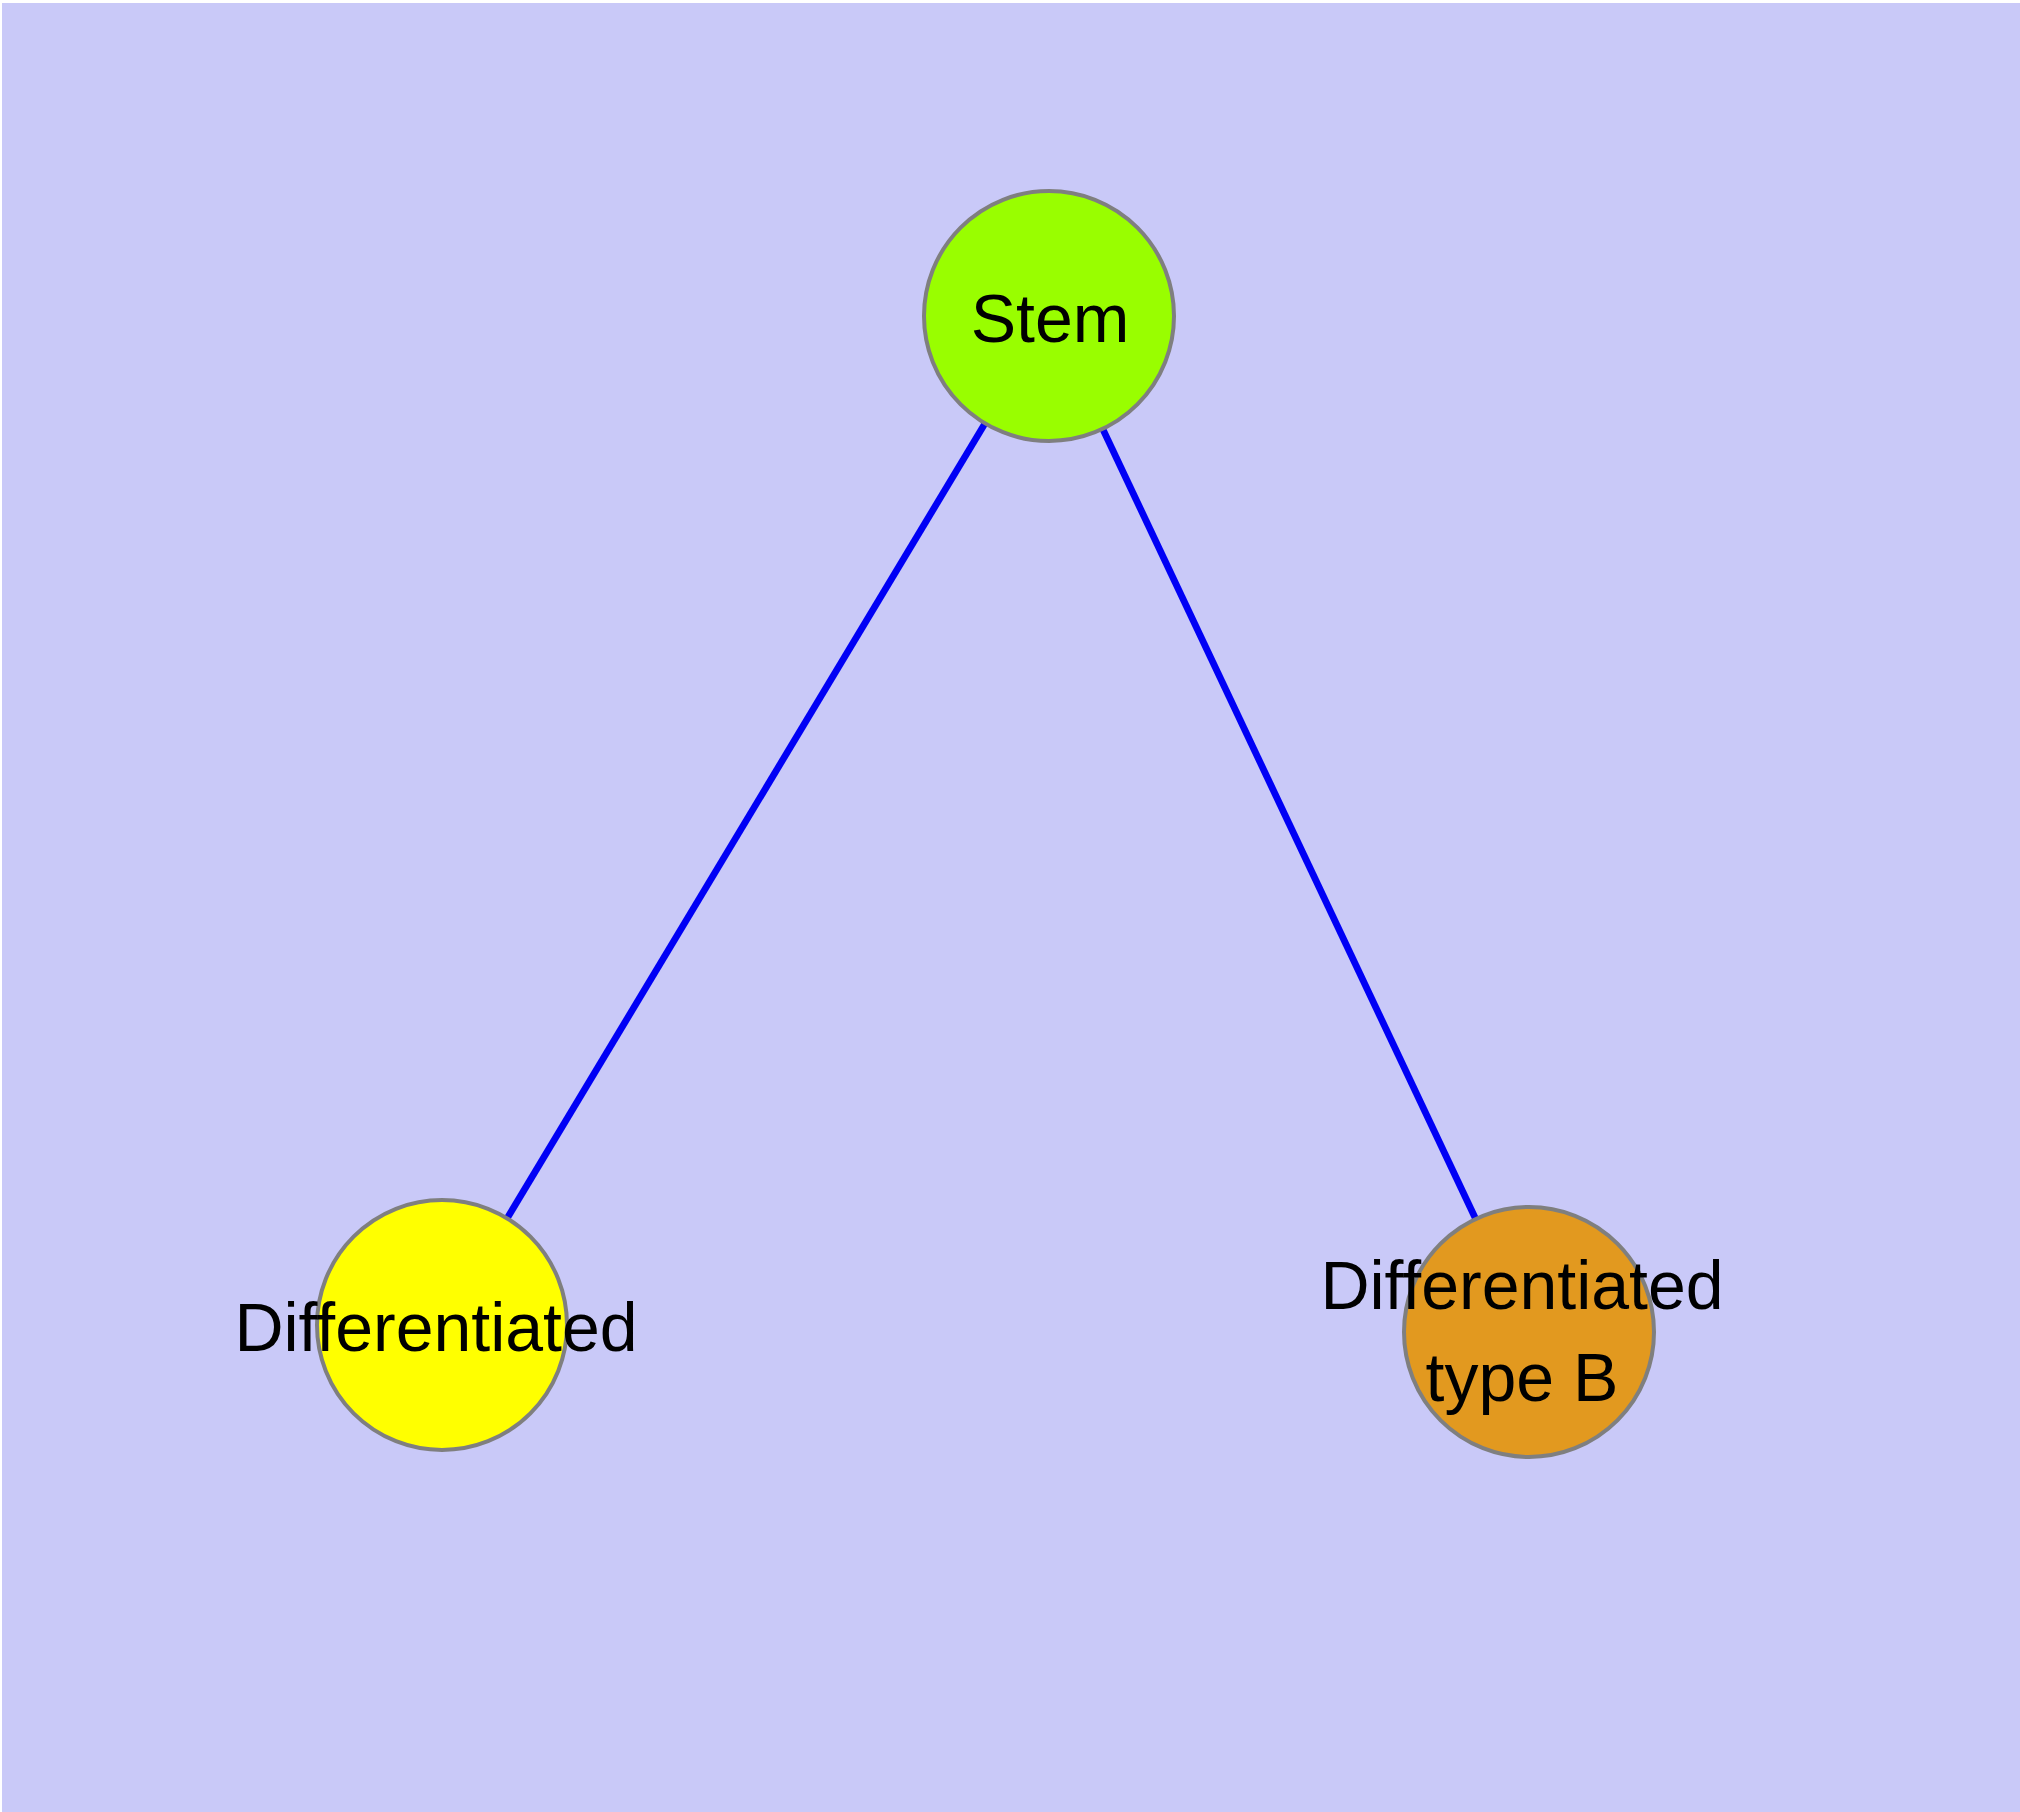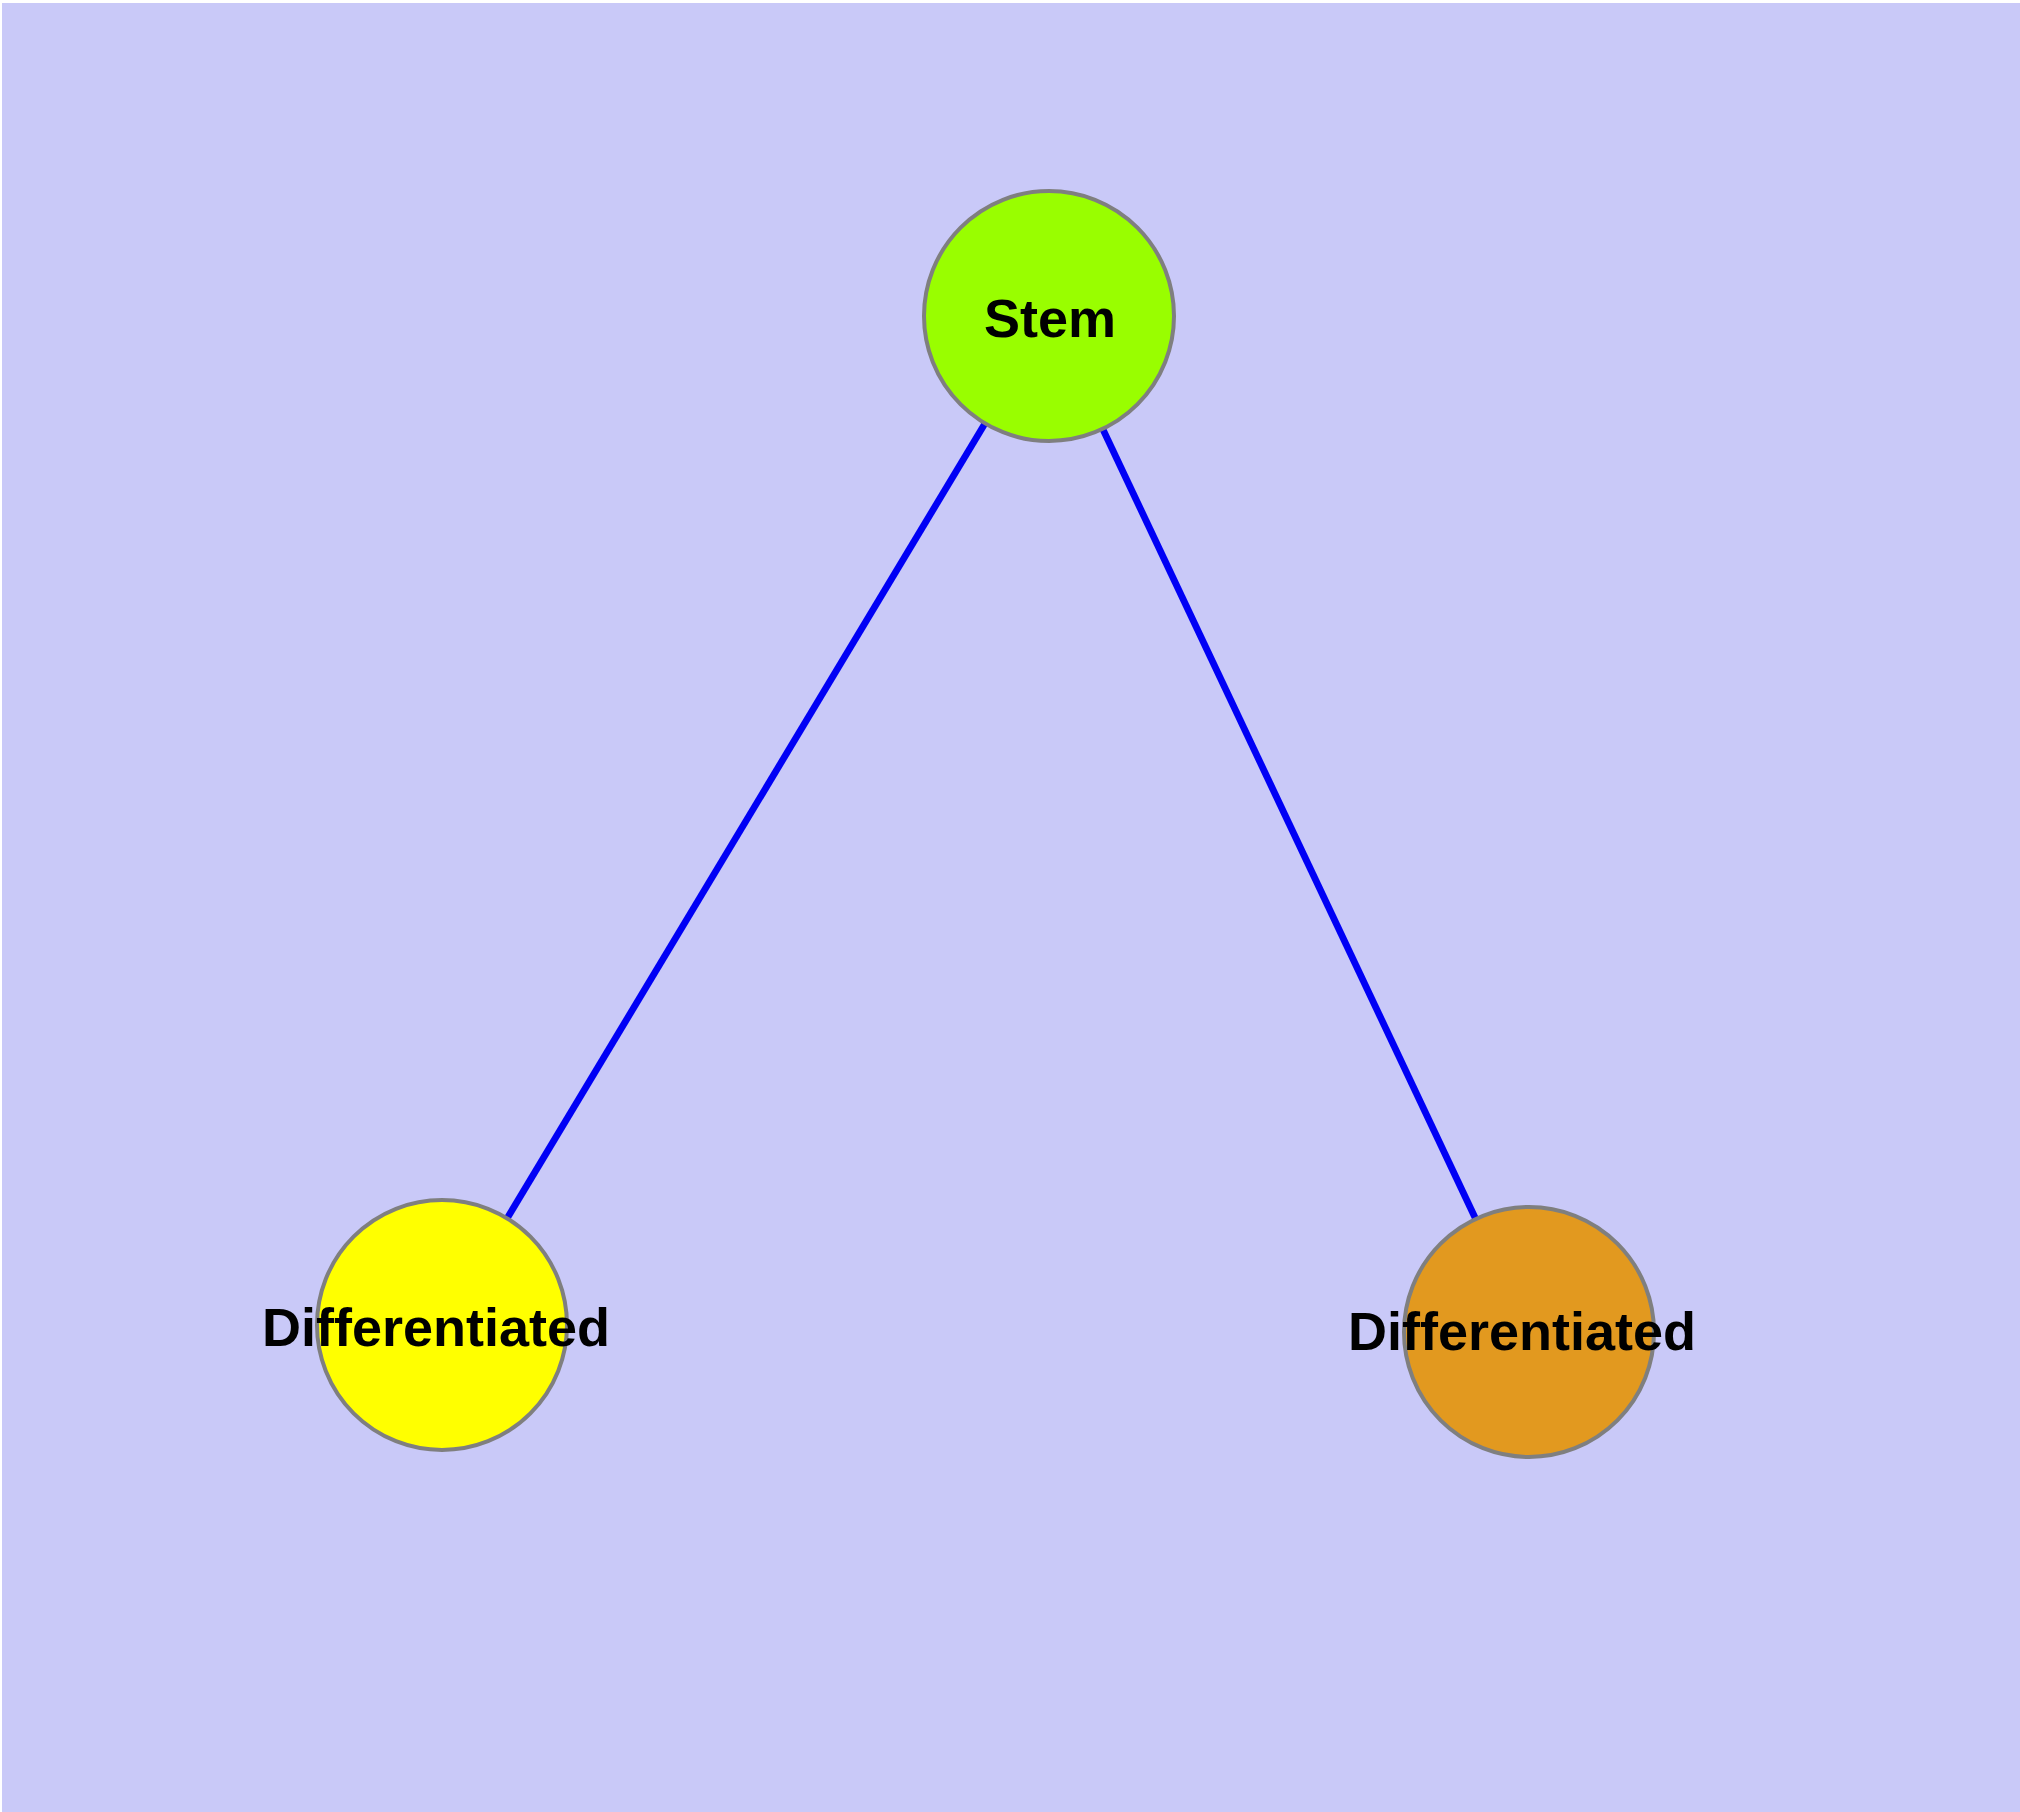--- a/index.html
+++ b/index.html
@@ -37,22 +37,22 @@
     border-radius: 50%;
     border: 4.2px solid #7f7f7f;
     box-sizing: border-box;
   }
   .node-stem  { left: 922px; top: 189px;  }
   .node-typea { left: 315px;  top: 1198px; }
   .node-typeb { left: 1402px; top: 1205px; }
   .node-label {
     position: absolute;
     transform: translate(-50%, -50%);
-    font-weight: bold;
-    font-size: 54px;
+    font-weight: normal;
+    font-size: 68px;
     line-height: 92px;
     color: #000000;
     text-align: center;
     white-space: nowrap;
   }
   .label-stem  { left: 1050px; top: 318px;  }
   .label-typea { left: 436px;  top: 1327px; }
   .label-typeb { left: 1522px; top: 1331px; }
 </style>
 </head>
@@ -74,16 +74,17 @@
   <div class="node node-typeb" style="background-color: rgb(226, 153, 31); border-color: rgb(127, 127, 127);"></div>
 
   <div class="node-label label-stem" style="color: rgb(0, 0, 0);">Stem</div>
 
   <div class="node-label label-typea" style="color: rgb(0, 0, 0);">
     <div>Differentiated</div>
   </div>
 
   <div class="node-label label-typeb" style="color: rgb(0, 0, 0);">
     <div>Differentiated</div>
+    <div>type B</div>
   </div>
 
 </div>
 
 
 </body></html>

